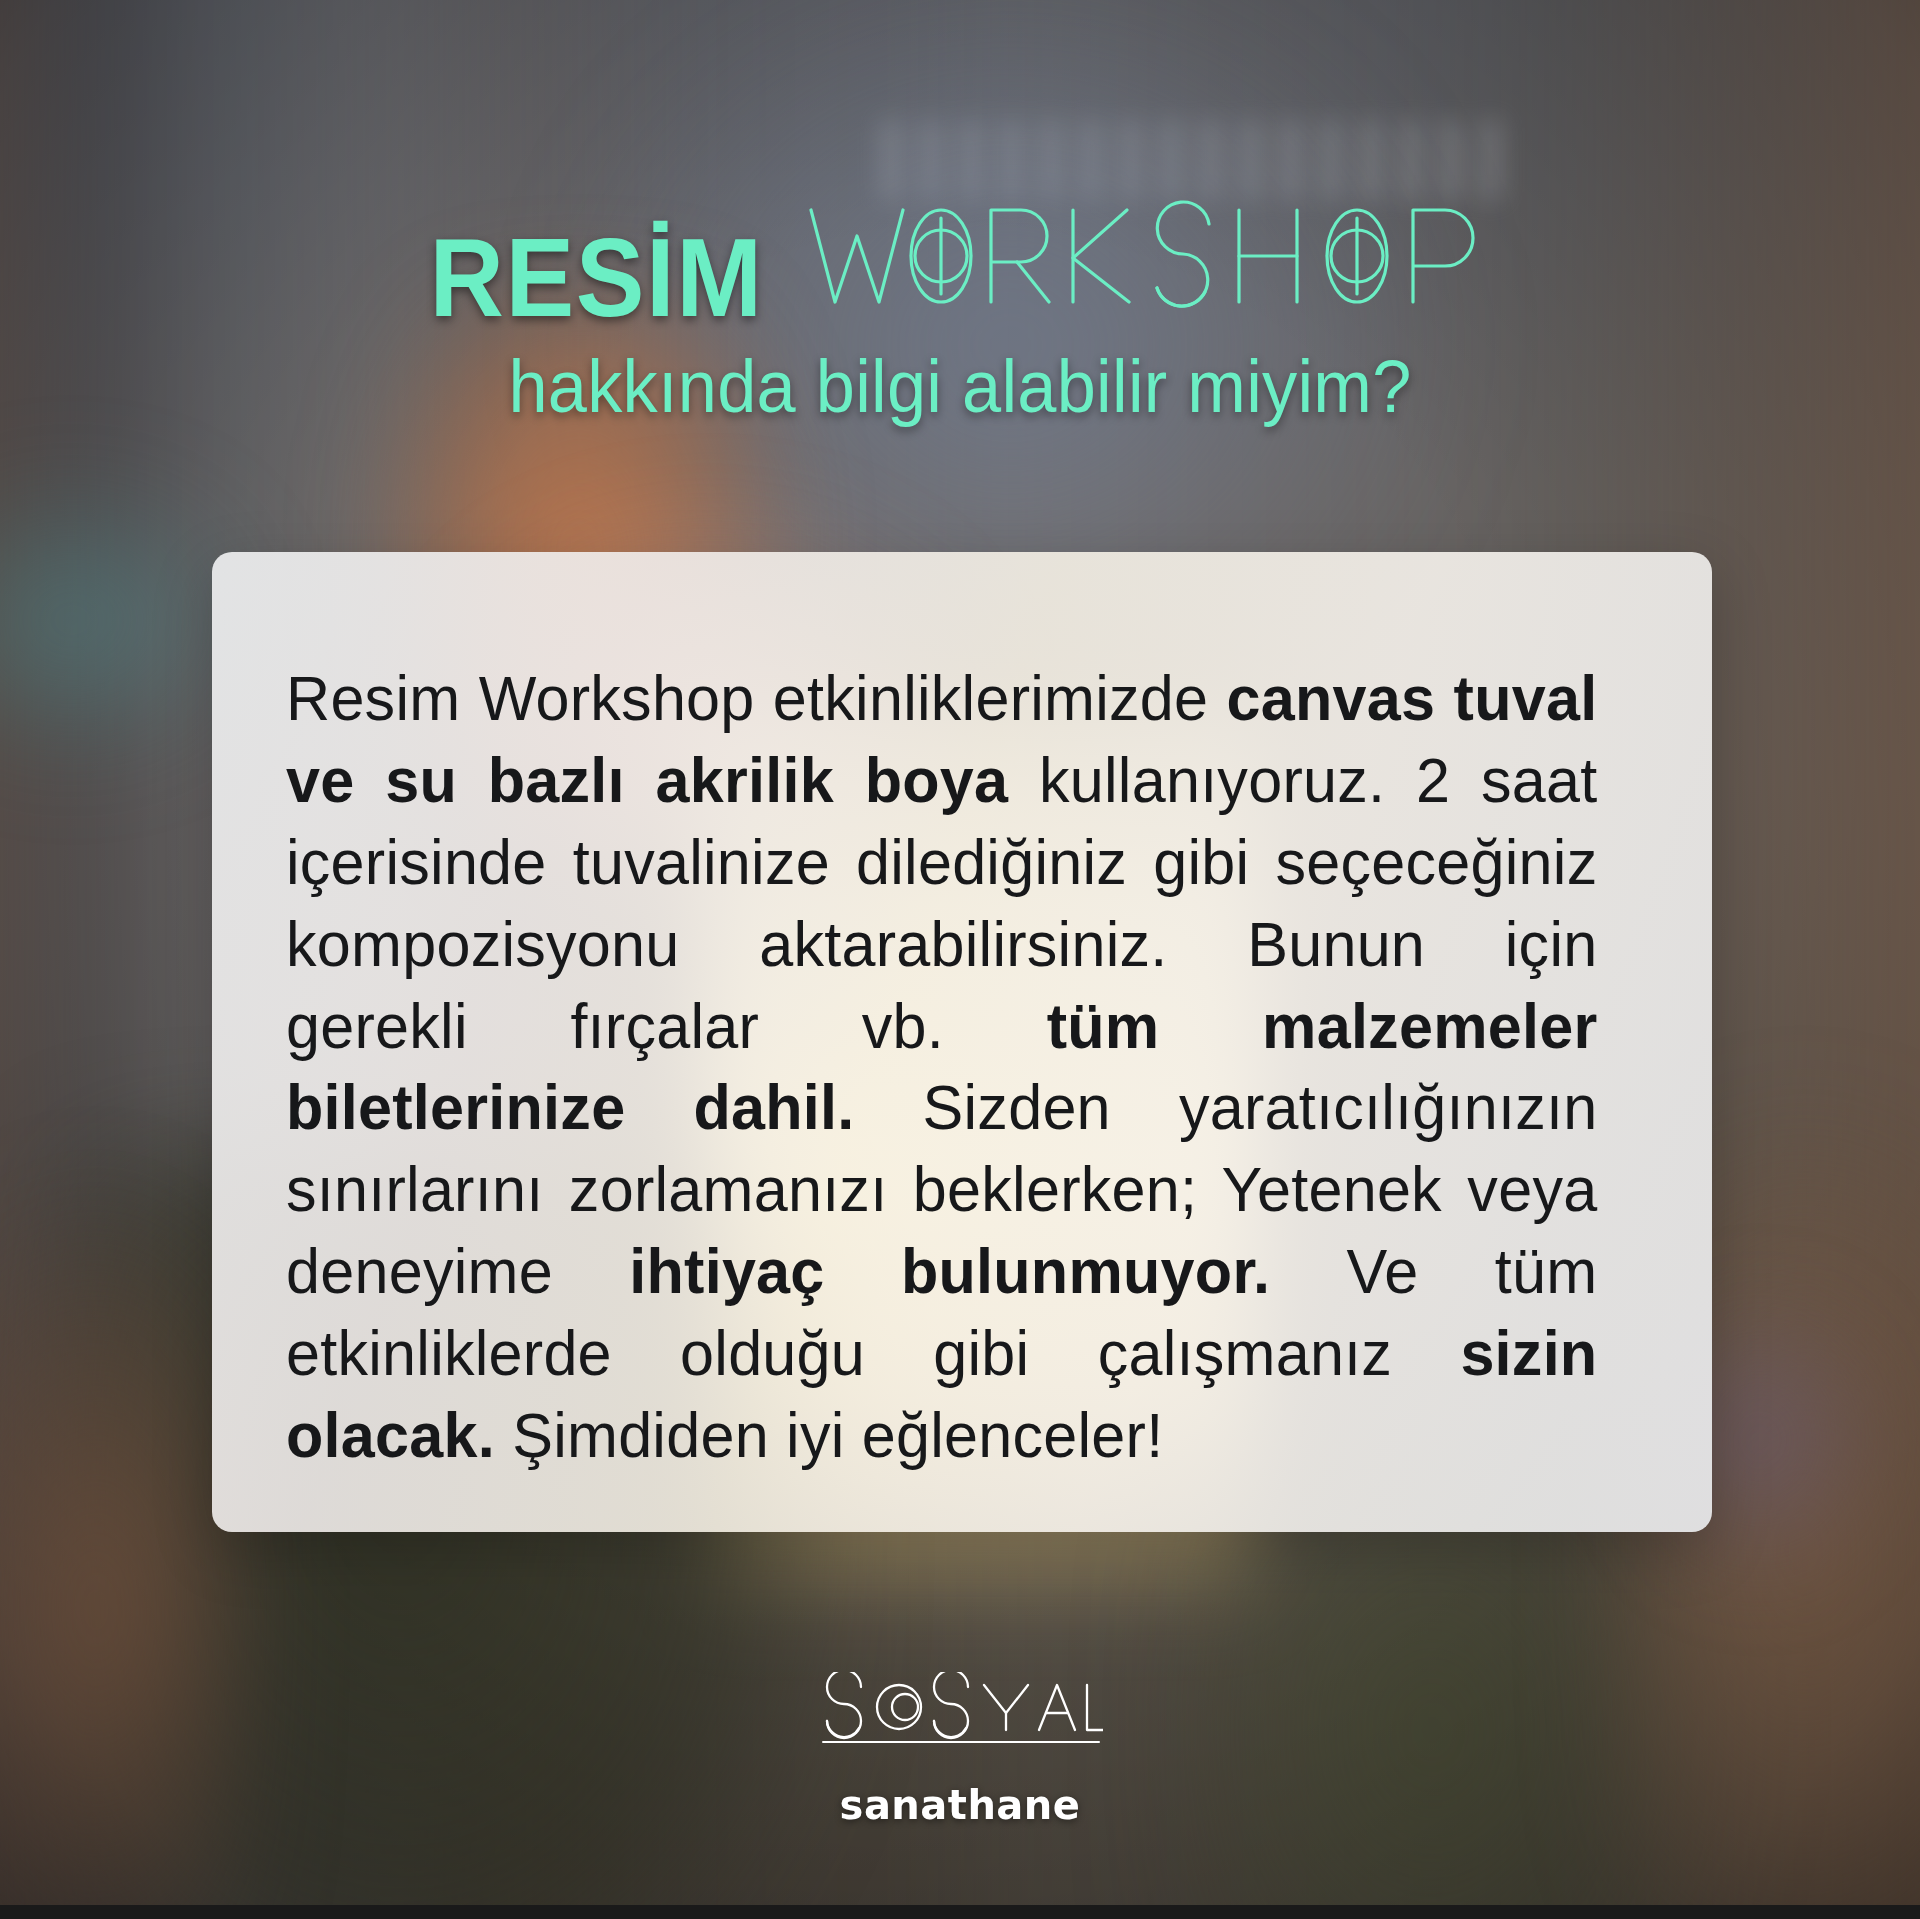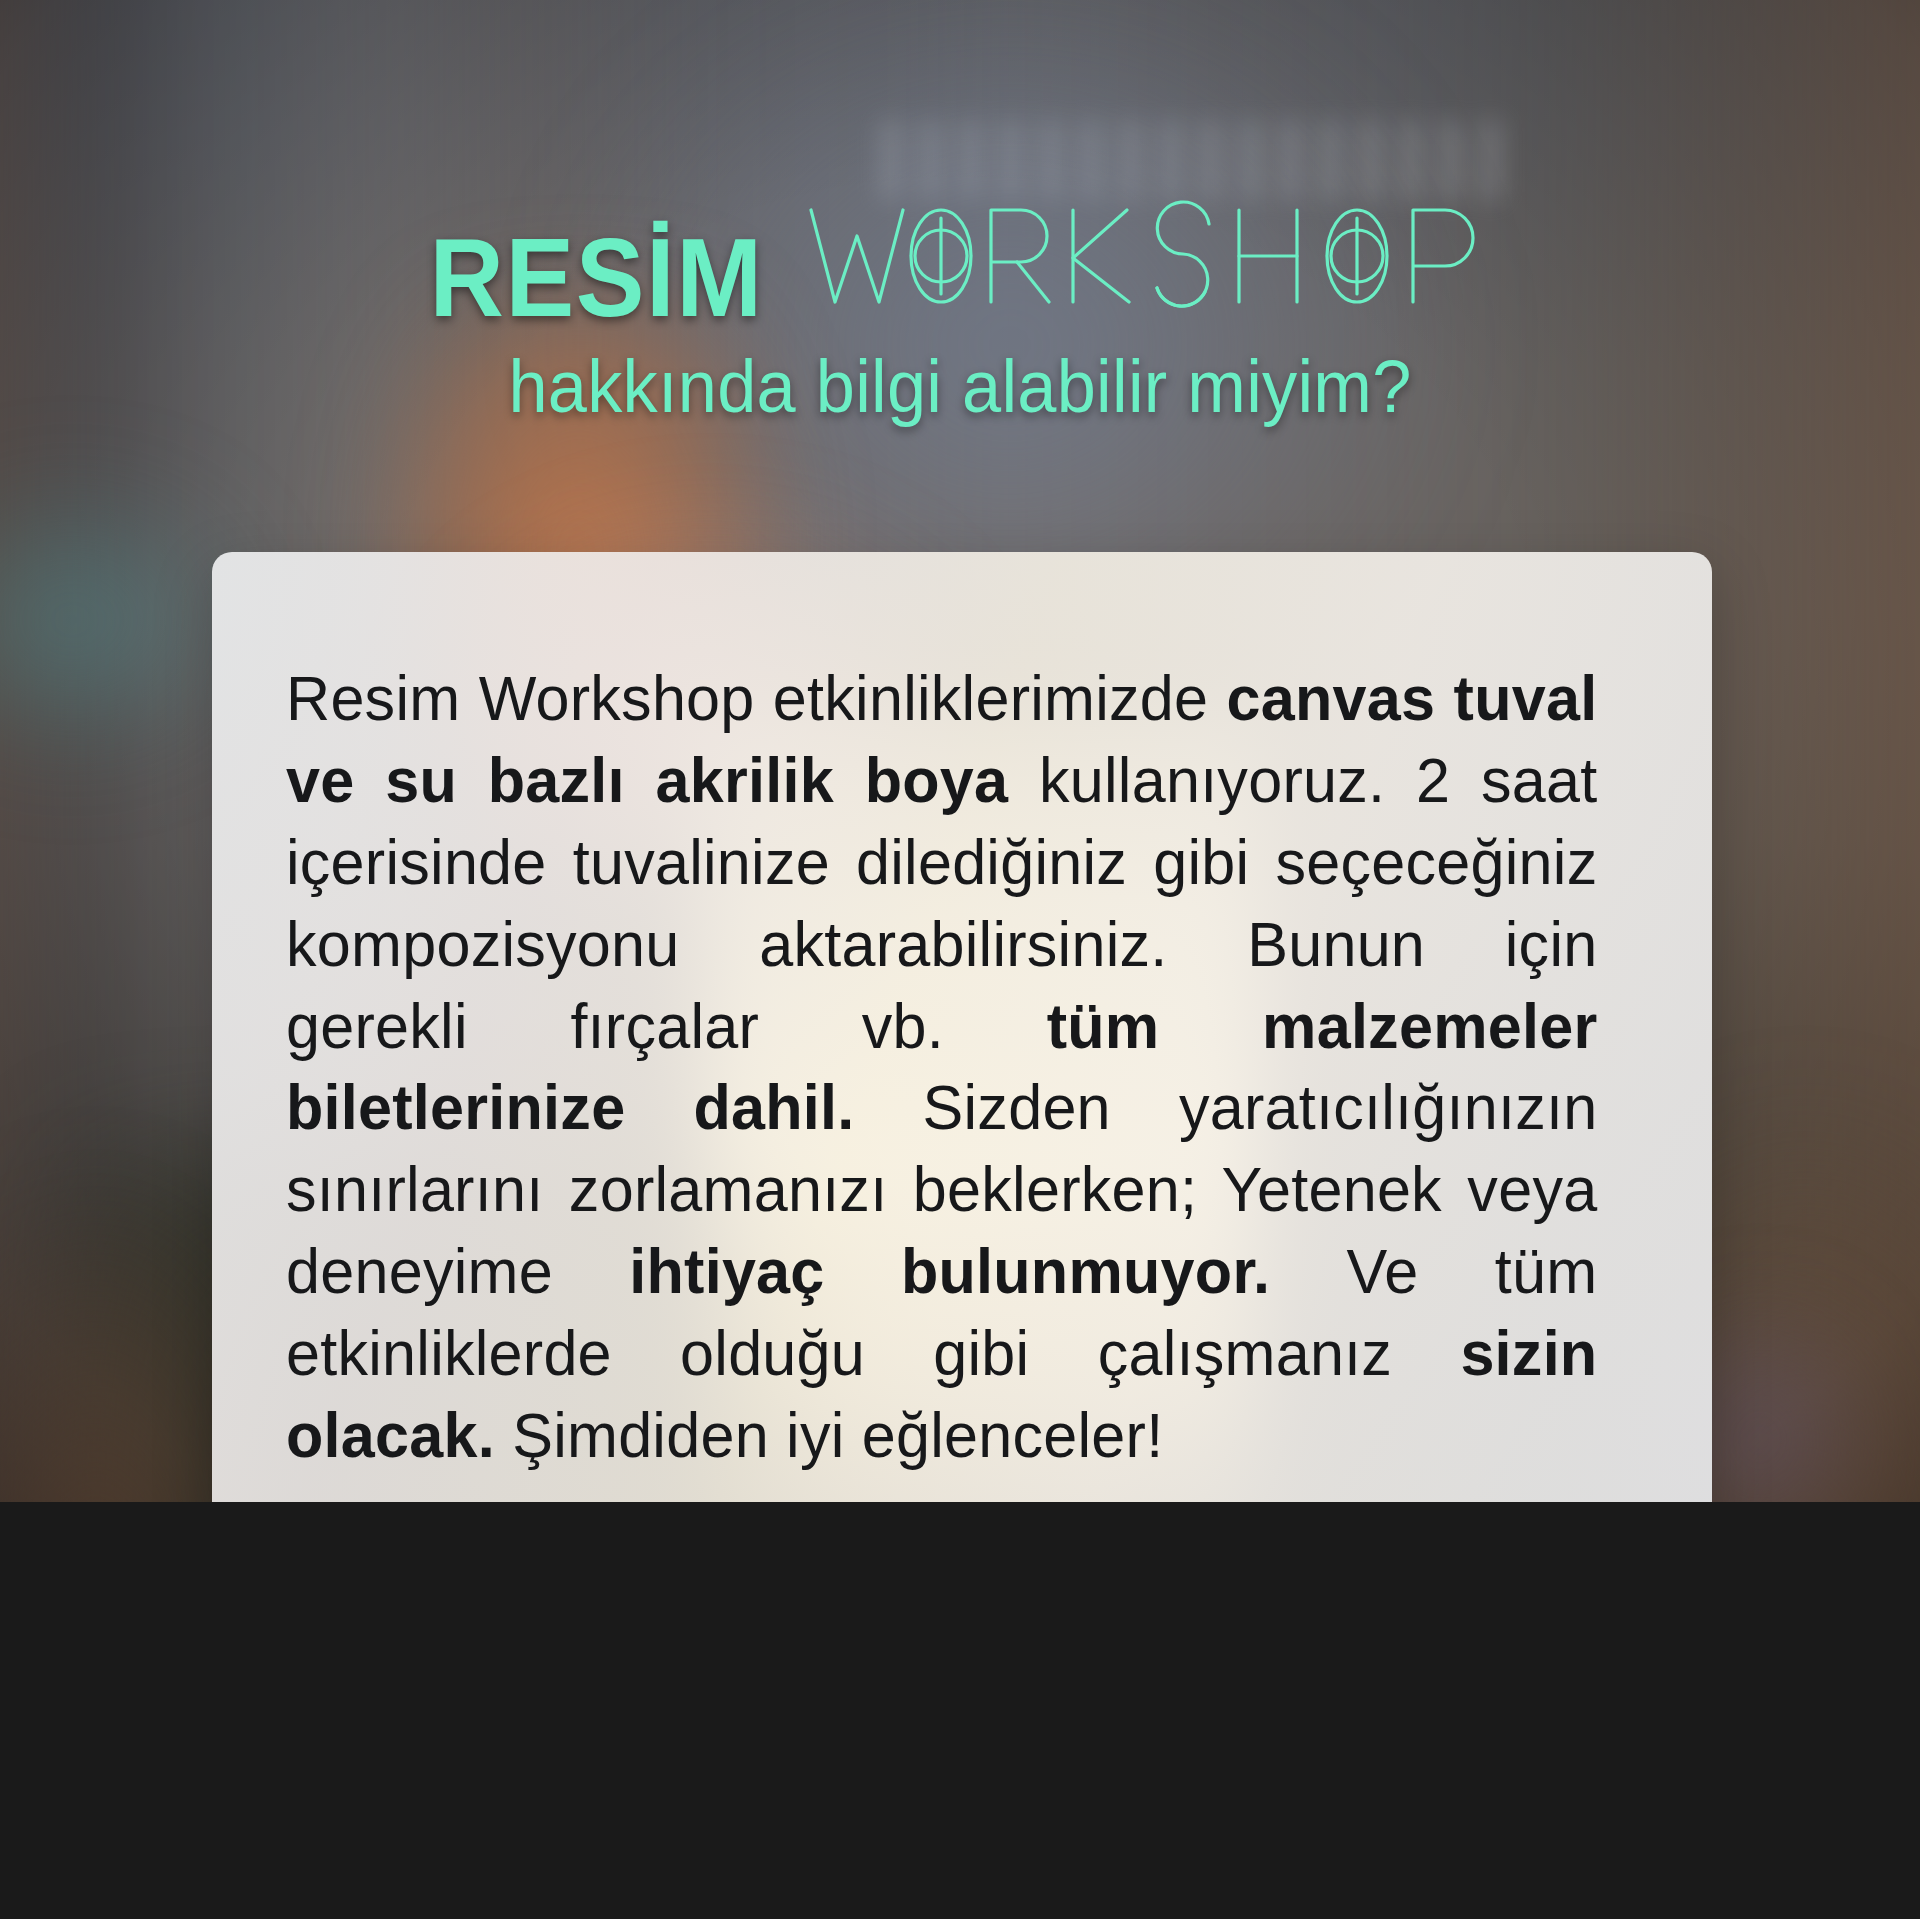--- a/index.html
+++ b/index.html
@@ -8,21 +8,21 @@
     padding: 0;
     background: #1a1a1a;
   }
   body {
     font-family: "Liberation Sans", sans-serif;
   }
 
   #poster {
     position: relative;
     width: 1920px;
-    height: 1502px;
+    height: 1905px;
     overflow: hidden;
     background: #14532d;
   }
 
   
   .bg-layer {
     position: absolute;
     inset: -120px;
     pointer-events: none;
   }
@@ -396,15 +396,16 @@
 
           <path d="M222 58 L240 13 L258 58"></path>
           <path d="M229 41 L251 41"></path>
 
           <path d="M270 13 L270 58 L286 58"></path>
 
           <line x1="6" y1="70" x2="282" y2="70" stroke-width="2"></line>
         </g>
       </svg>
     </span>
+    <span class="logo-sub">sanathane</span>
   </div>
 
 </div>
 
 </body></html>

